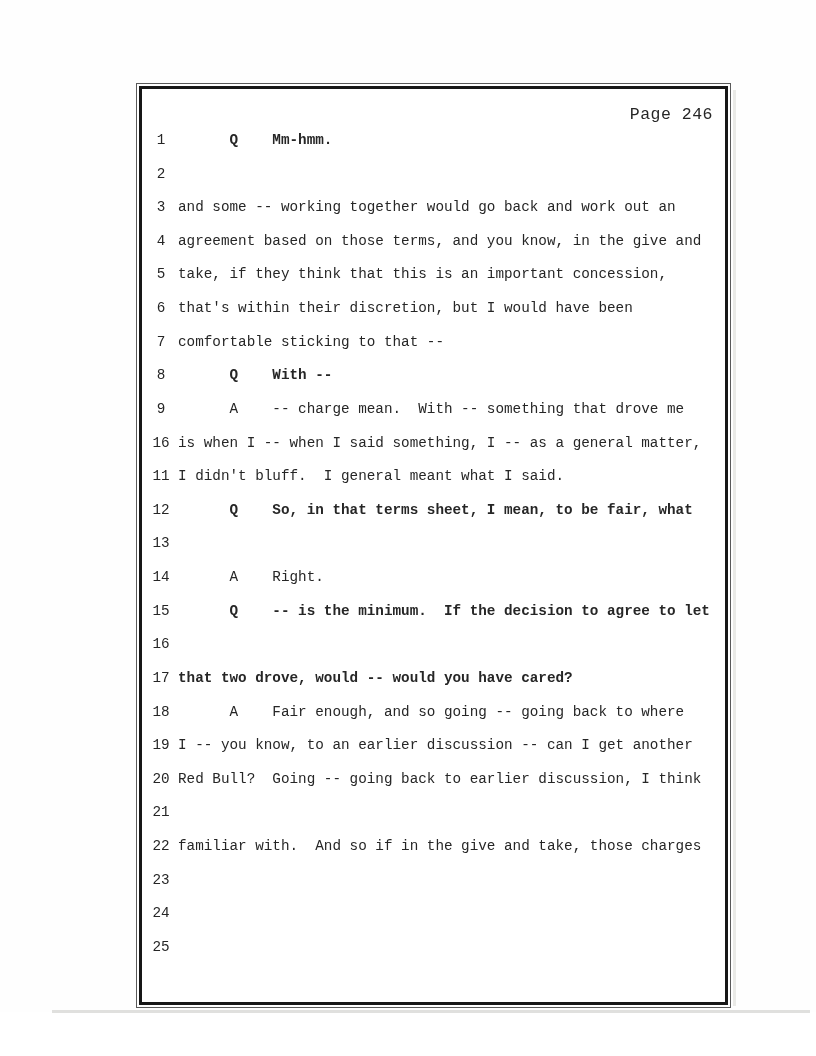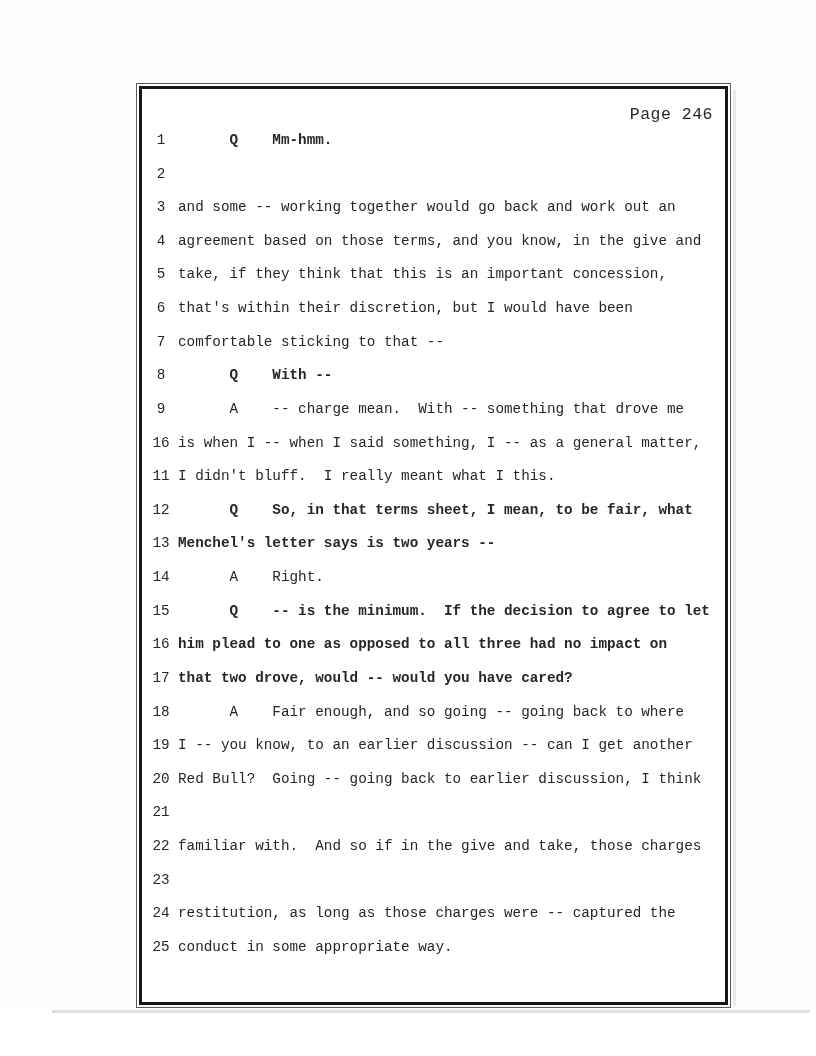--- a/index.html
+++ b/index.html
@@ -128,41 +128,39 @@
             <div class="line" style="top: 309.96px;">
               <span class="num">9</span>
               <span class="txt">      A    -- charge mean.  With -- something that drove me</span>
             </div>
             <div class="line" style="top: 343.58px;">
               <span class="num">16</span>
               <span class="txt">is when I -- when I said something, I -- as a general matter,</span>
             </div>
             <div class="line" style="top: 377.2px;">
               <span class="num">11</span>
-              <span class="txt">I didn't bluff.  I really meant what I this.</span>
+              <span class="txt">I didn't bluff.  I general meant what I said.</span>
             </div>
             <div class="line" style="top: 410.82px;">
               <span class="num">12</span>
               <span class="txt b">      Q    So, in that terms sheet, I mean, to be fair, what</span>
             </div>
             <div class="line" style="top: 444.44px;">
               <span class="num">13</span>
-              <span class="txt b">Menchel's letter says is two years --</span>
             </div>
             <div class="line" style="top: 478.06px;">
               <span class="num">14</span>
               <span class="txt">      A    Right.</span>
             </div>
             <div class="line" style="top: 511.68px;">
               <span class="num">15</span>
               <span class="txt b">      Q    -- is the minimum.  If the decision to agree to let</span>
             </div>
             <div class="line" style="top: 545.3px;">
               <span class="num">16</span>
-              <span class="txt b">him plead to one as opposed to all three had no impact on</span>
             </div>
             <div class="line" style="top: 578.92px;">
               <span class="num">17</span>
               <span class="txt b">that two drove, would -- would you have cared?</span>
             </div>
             <div class="line" style="top: 612.54px;">
               <span class="num">18</span>
               <span class="txt">      A    Fair enough, and so going -- going back to where</span>
             </div>
             <div class="line" style="top: 646.16px;">
@@ -178,25 +176,23 @@
             </div>
             <div class="line" style="top: 747.02px;">
               <span class="num">22</span>
               <span class="txt">familiar with.  And so if in the give and take, those charges</span>
             </div>
             <div class="line" style="top: 780.64px;">
               <span class="num">23</span>
             </div>
             <div class="line" style="top: 814.26px; padding-left: 24px;">
               <span class="num">24</span>
-              <span class="txt">restitution, as long as those charges were -- captured the</span>
             </div>
             <div class="line" style="top: 847.88px; text-decoration: underline;">
               <span class="num">25</span>
-              <span class="txt">conduct in some appropriate way.</span>
             </div>
           </div>
 
       </div>
     </div>
   </div>
 
   <div class="edge-shade"></div>
   <div class="scan-streak"></div>
 

